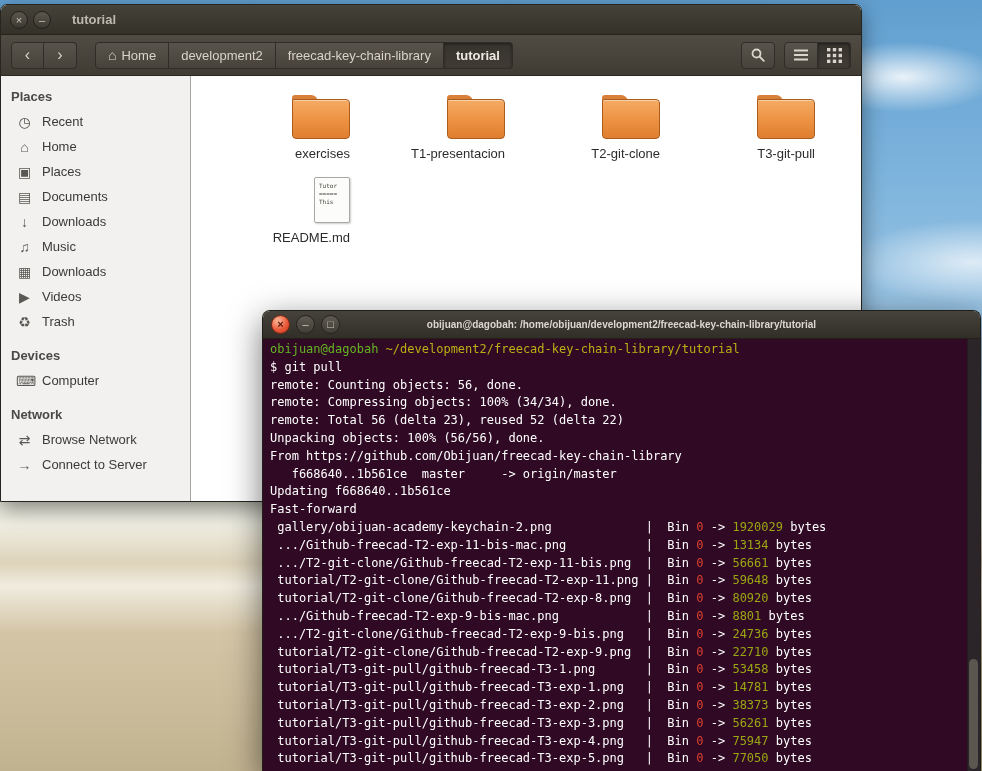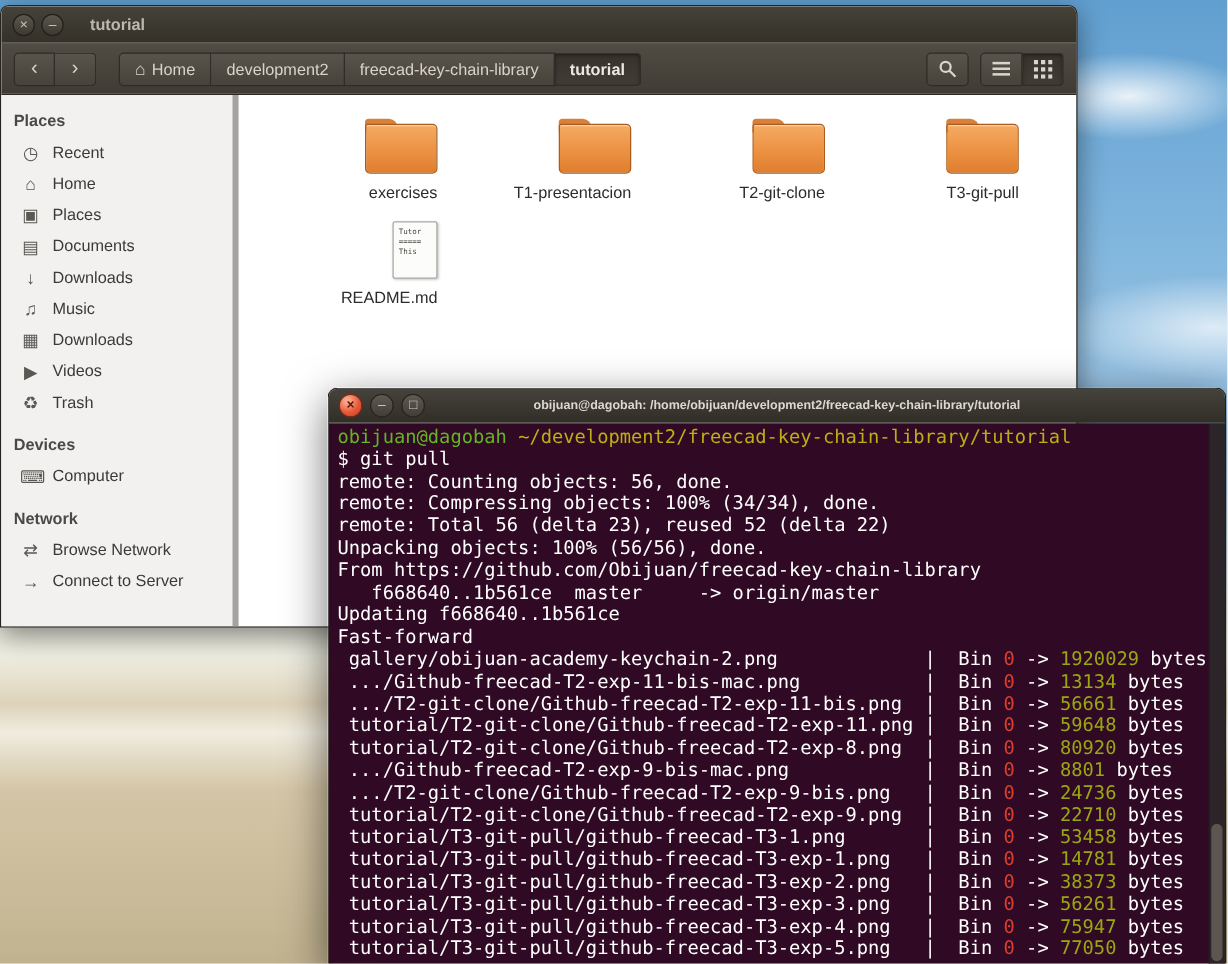--- a/index.html
+++ b/index.html
@@ -67,21 +67,21 @@
   .crumb-icon { font-size:14px; }
   .spacer { flex:1; }
   .tbtn.single { border-radius:4px; margin-right:9px; }
   .tbtn.pressed {
     background:linear-gradient(#36332d,#403c35);
     box-shadow:inset 0 1px 3px rgba(0,0,0,.45);
   }
 
   .fm-body { display:flex; height:426px; }
   .fm-sidebar {
-    width:190px; background:#f2f1ef; border-right:5px solid #a3a3a3;
+    width:190px; background:#f2f1ef; border-right:1px solid #a3a3a3;
     padding-top:8px; font-size:13px; overflow:hidden;
   }
   .sb-heading { font-weight:bold; color:#494949; padding:5px 10px; margin-top:9px; }
   .sb-heading:first-child { margin-top:0; }
   .sb-item { height:25px; display:flex; align-items:center; gap:9px; padding:0 8px 0 15px; color:#3a3a3a; cursor:pointer; }
   .sb-icon { width:17px; text-align:center; color:#585854; font-size:14px; }
 
   .fm-main {
     flex:1; background:#ffffff; padding:14px 0 0 4px;
     display:flex; flex-wrap:wrap; align-content:flex-start;
@@ -130,21 +130,21 @@
   }
   .term-title {
     position:absolute; left:0; right:0; text-align:center;
     color:#dcd8cf; font-size:10px; font-weight:bold; pointer-events:none;
   }
   .term-body {
     height:433px; background:#300a24; position:relative;
     padding:2px 0 0 7px; overflow:hidden;
   }
   .term-lines {
-    font-family:"DejaVu Sans Mono",monospace; font-size:15px; line-height:17.8px;
+    font-family:"DejaVu Sans Mono",monospace; font-size:12px; line-height:17.8px;
     color:#ffffff; white-space:pre;
   }
   .tline { height:17.8px; }
   .term-scrollbar { position:absolute; top:0; right:0; bottom:0; width:13px; background:#2b2429; border-left:1px solid #241c21; }
   .term-thumb { position:absolute; right:2px; bottom:3px; width:9px; height:110px; border-radius:5px; background:#5c5650; }
 </style>
 </head>
 <body>
 
 <div class="desktop">

